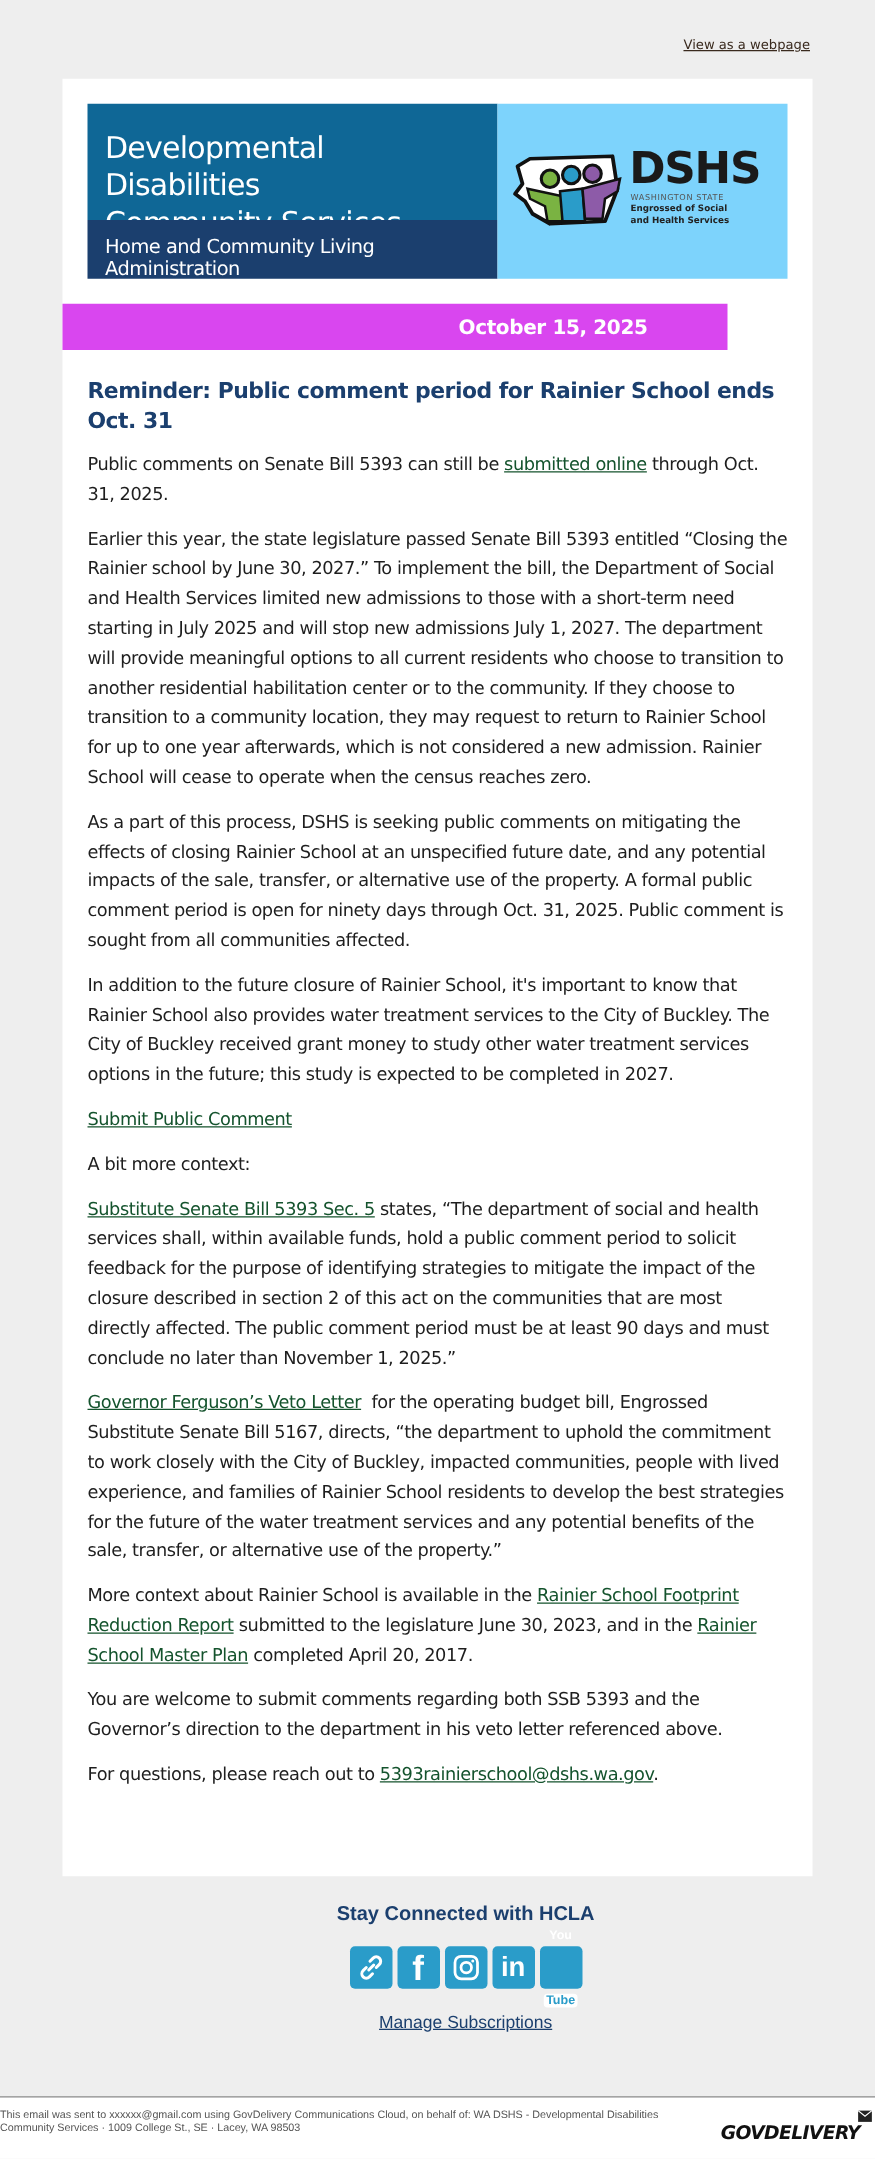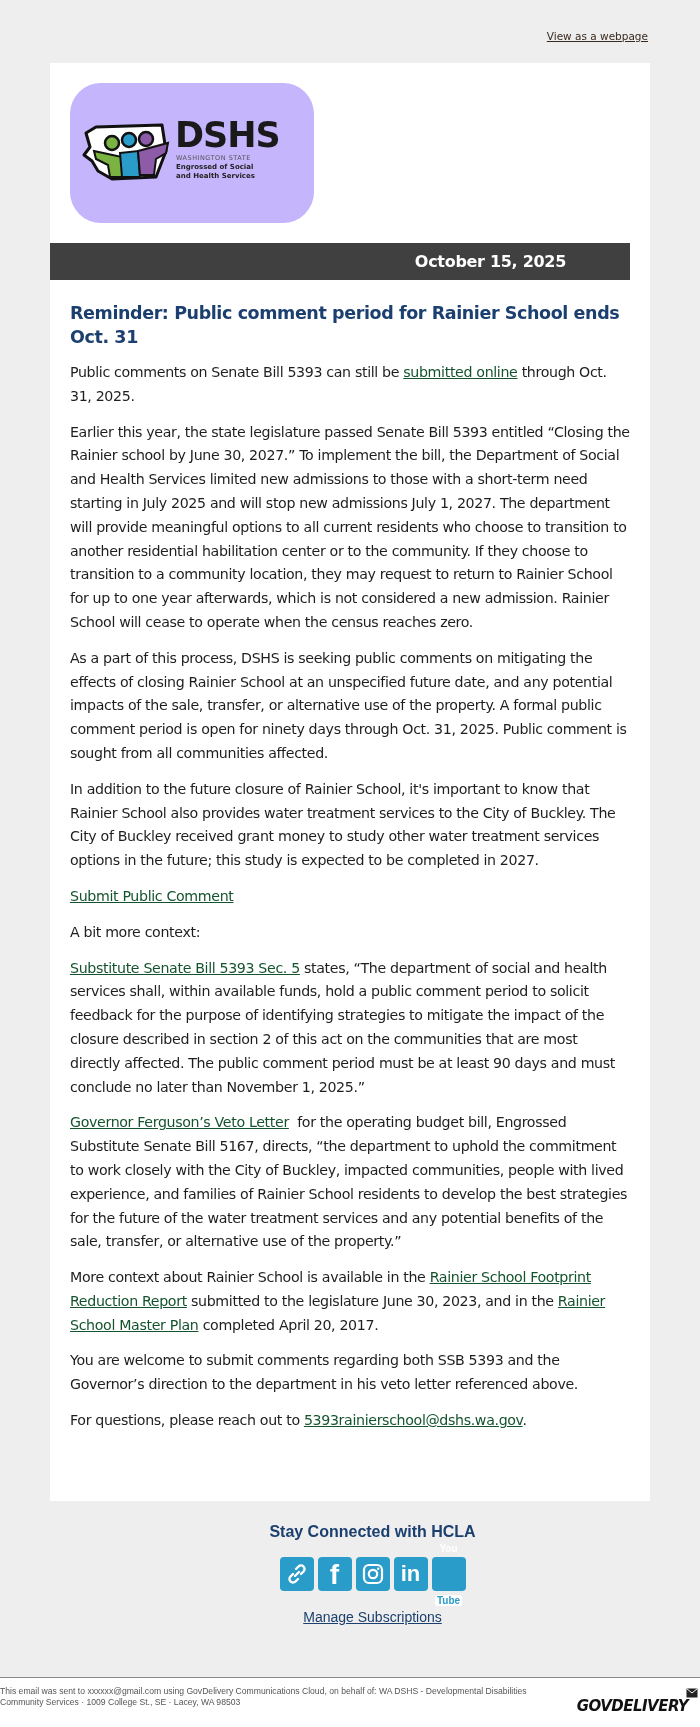--- a/index.html
+++ b/index.html
@@ -8,28 +8,28 @@
 
     .topbar { position: absolute; top: 30px; right: 52px; font-size: 11px; }
     .topbar a { color: #3a2a1e; text-decoration: underline; font-family: "DejaVu Sans", sans-serif; font-size: 10.5px; }
 
     .card { position: absolute; left: 50px; top: 63px; width: 600px; height: 1438px; background: #ffffff; }
 
     .banner { position: absolute; left: 20px; top: 20px; width: 560px; height: 140px; display: flex; }
     .banner-left { width: 346px; height: 140px; display: flex; flex-direction: column; }
     .banner-top { background: #0f6796; height: 93px; padding: 20px 14px 0 14px; color: #ffffff; font-size: 24px; line-height: 30px; font-family: "DejaVu Sans", sans-serif; letter-spacing: -0.6px; }
     .banner-bottom { background: #1b3f6e; height: 47px; color: #ffffff; font-size: 15.5px; padding: 12px 14px 0 14px; font-family: "DejaVu Sans", sans-serif; letter-spacing: -0.4px; }
-    .banner-right { width: 244px; height: 140px; background: #c4b5fd; position: relative; border-radius: 31px; }
+    .banner-right { width: 244px; height: 140px; background: #7dd3fc; position: relative; }
 
     .logo { position: absolute; left: 12px; top: 34px; width: 200px; height: 70px; }
     .logo-title { position: absolute; left: 93px; top: 0; font-size: 35px; font-weight: bold; font-family: "DejaVu Sans", sans-serif; color: #1a1a1a; letter-spacing: -1px; line-height: 36px; }
     .logo-state { position: absolute; left: 94px; top: 37px; font-size: 6.5px; color: #555; letter-spacing: 0.5px; font-family: "DejaVu Sans", sans-serif; }
     .logo-dept { position: absolute; left: 94px; top: 46px; font-size: 7px; font-weight: bold; color: #222; line-height: 9px; font-family: "DejaVu Sans", sans-serif; }
 
-    .dateband { position: absolute; left: 0; top: 180px; width: 580px; height: 37px; background: #404040; }
+    .dateband { position: absolute; left: 0; top: 180px; width: 532px; height: 37px; background: #d946ef; }
     .dateband span { position: absolute; right: 64px; top: 9px; color: #ffffff; font-weight: bold; font-size: 16px; font-family: "DejaVu Sans", sans-serif; letter-spacing: -0.3px; }
 
     .content { position: absolute; left: 20px; top: 238px; width: 560px; font-family: "DejaVu Sans", sans-serif; }
     .headline { color: #1b3f6e; font-size: 17.5px; font-weight: bold; line-height: 24px; margin-bottom: 12px; letter-spacing: -0.4px; }
     .content p { font-size: 14.2px; line-height: 23.8px; color: #1e1e1e; margin-bottom: 12px; letter-spacing: -0.35px; }
     .content a { color: #14532d; text-decoration: underline; }
 
     .stay { position: absolute; left: 0; top: 1523px; width: 700px; text-align: center; padding-left: 45px; }
     .stay-title { color: #1b3f6e; font-size: 16px; font-weight: bold; }
     .social { margin-top: 16px; display: flex; justify-content: center; gap: 4px; }
@@ -45,20 +45,27 @@
   </style>
 </head>
 <body>
 
 <div class="topbar">
   <a>View as a webpage</a>
 </div>
 
 <div class="card">
   <div class="banner">
+    <div class="banner-left">
+      <div class="banner-top">
+        <div>Developmental Disabilities</div>
+        <div>Community Services</div>
+      </div>
+      <div class="banner-bottom">Home and Community Living Administration</div>
+    </div>
     <div class="banner-right">
       <div class="logo">
         <svg width="92" height="62" viewBox="0 0 92 62" style="position:absolute;left:0;top:4px;">
           <path d="M14 6 L80 4 L84 30 L74 56 L30 58 L16 50 L10 40 L2 34 L8 26 L4 12 Z" fill="#ffffff" stroke="#111" stroke-width="3" stroke-linejoin="round"></path>
           <circle cx="30" cy="22" r="7" fill="#7ab342" stroke="#111" stroke-width="2.5"></circle>
           <circle cx="47" cy="19" r="7" fill="#2a9cc9" stroke="#111" stroke-width="2.5"></circle>
           <circle cx="64" cy="18" r="7" fill="#8d5ba8" stroke="#111" stroke-width="2.5"></circle>
           <path d="M12 30 L40 36 L40 56 L28 56 L26 44 L14 38 Z" fill="#7ab342" stroke="#111" stroke-width="2"></path>
           <path d="M38 32 L56 30 L58 56 L40 56 Z" fill="#2a9cc9" stroke="#111" stroke-width="2"></path>
           <path d="M56 30 L86 22 L84 32 L74 38 L72 54 L58 54 Z" fill="#8d5ba8" stroke="#111" stroke-width="2"></path>

